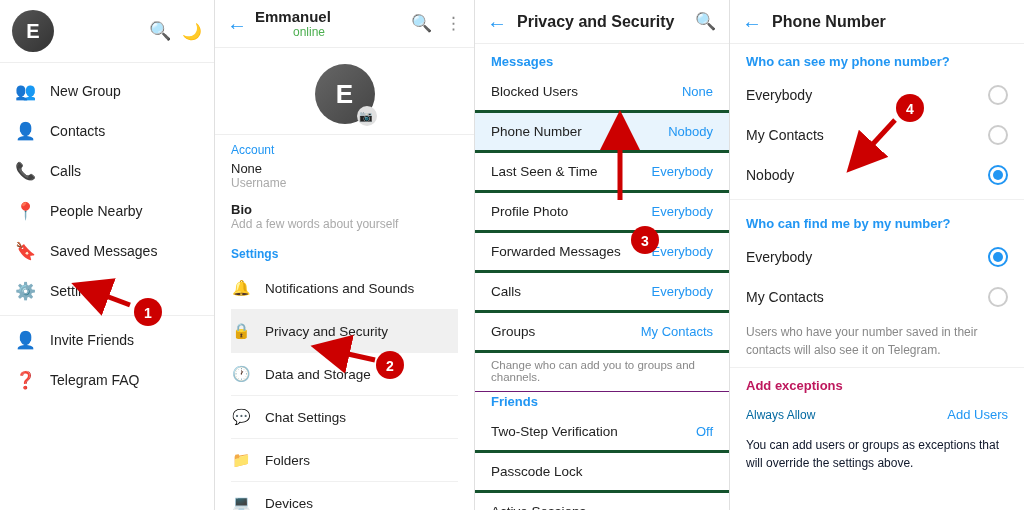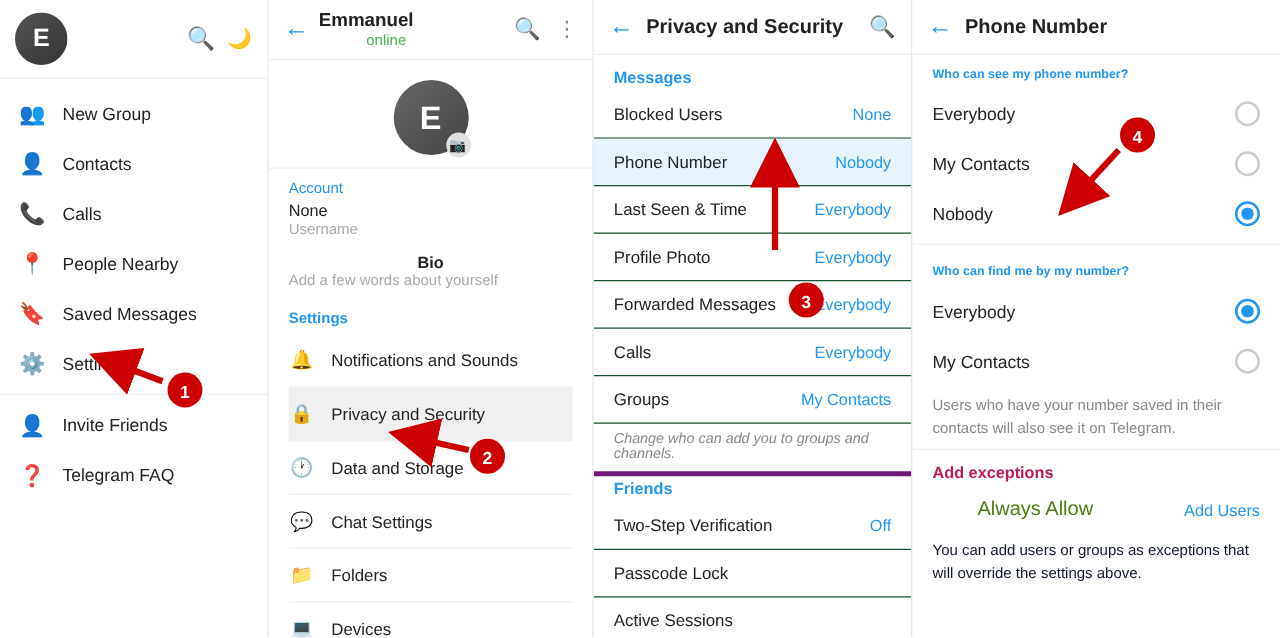--- a/index.html
+++ b/index.html
@@ -85,21 +85,21 @@
     .chat-settings-item {
       display: flex; align-items: center; gap: 12px; padding: 10px 0;
       font-size: 13.5px; color: #222; cursor: pointer; border-bottom: 1px solid #f0f0f0;
     }
     .chat-settings-item-icon { width: 22px; height: 22px; flex-shrink: 0; display: flex; align-items: center; justify-content: center; font-size: 15px; color: #888; }
     .chat-account-section { padding: 8px 16px; }
     .chat-account-label { font-size: 12px; color: #2196f3; margin-bottom: 4px; }
     .chat-account-none { font-size: 13px; color: #222; }
     .chat-account-sub { font-size: 12px; color: #aaa; }
     .chat-bio-section { padding: 4px 16px 8px; }
-    .chat-bio-label { font-size: 13px; font-weight: 600; color: #222; text-align: center; }
+    .chat-bio-label { font-size: 13px; font-weight: 600; color: #222; }
     .chat-bio-sub { font-size: 12px; color: #aaa; }
 
     
     .panel-privacy {
       width: 255px;
       height: 510px;
       background: #fff;
       border-right: 1px solid #e0e0e0;
       display: flex;
       flex-direction: column;
@@ -110,69 +110,68 @@
       display: flex; align-items: center; padding: 10px 12px; background: #fff;
       border-bottom: 1px solid #eee; gap: 10px;
     }
     .privacy-back-icon { color: #2196f3; font-size: 20px; cursor: pointer; }
     .privacy-title { font-size: 16px; font-weight: 600; color: #222; }
     .privacy-search-icon { margin-left: auto; color: #888; font-size: 17px; cursor: pointer; }
     .privacy-section-label { font-size: 13px; color: #2196f3; font-weight: 600; padding: 10px 16px 4px; }
     .privacy-item {
       display: flex; align-items: center; justify-content: space-between;
       padding: 11px 16px; font-size: 13.5px; color: #222; cursor: pointer;
-      border-bottom: 1px solid #14532d;
+      border-bottom: 3px solid #14532d;
     }
     .privacy-item-value { color: #2196f3; font-size: 13px; }
     .privacy-item-value.everybody { color: #2196f3; }
     .privacy-item-value.nobody { color: #2196f3; }
     .privacy-item-value.my-contacts { color: #2196f3; }
     .privacy-change-hint {
       font-size: 11.5px; color: #888; padding: 6px 16px 8px;
-      border-bottom: 4px solid #701a75;
-      font-style: italic;
+      border-bottom: 1px solid #701a75;
     }
     .security-section { padding-top: 2px; }
 
     
     .panel-phone {
       width: 294px;
       height: 510px;
       background: #fff;
       display: flex;
       flex-direction: column;
       flex-shrink: 0;
       overflow: hidden;
     }
     .phone-header {
       display: flex; align-items: center; padding: 10px 12px; background: #fff;
       border-bottom: 1px solid #eee; gap: 10px;
     }
     .phone-back-icon { color: #2196f3; font-size: 20px; cursor: pointer; }
     .phone-title { font-size: 16px; font-weight: 600; color: #222; }
-    .phone-section-label { font-size: 10px; color: #2196f3; font-weight: 600; padding: 10px 16px 6px; }
+    .phone-section-label { font-size: 13px; color: #2196f3; font-weight: 600; padding: 10px 16px 6px; }
     .phone-option {
       display: flex; align-items: center; justify-content: space-between;
       padding: 10px 16px; font-size: 14px; color: #222; cursor: pointer;
     }
     .phone-radio {
       width: 20px; height: 20px; border-radius: 50%; border: 2px solid #ccc;
       display: flex; align-items: center; justify-content: center;
     }
     .phone-radio.selected { border-color: #2196f3; }
     .phone-radio.selected::after {
       content: ''; width: 10px; height: 10px; border-radius: 50%; background: #2196f3;
     }
     .phone-divider { height: 1px; background: #f0f0f0; margin: 4px 0; }
     .phone-add-exceptions { font-size: 13px; color: #be185d; font-weight: 600; padding: 10px 16px 6px; }
     .phone-always-allow-row {
       display: flex; align-items: center; justify-content: space-between;
       padding: 8px 16px;
     }
-    .phone-always-allow-label { font-size: 16px; color: #4d7c0f; margin-left: 36px; }
+    .phone-always-allow-label { font-size: 12px; color: #0369a1; }
     .phone-add-users-btn { font-size: 13px; color: #2196f3; cursor: pointer; }
     .phone-hint {
       font-size: 12px; color: #0f172a; padding: 6px 16px 8px; line-height: 1.5;
     }
     .who-find-section { margin-top: 2px; }
     .find-option {
       display: flex; align-items: center; justify-content: space-between;
       padding: 10px 16px; font-size: 14px; color: #222; cursor: pointer;
     }
     .find-hint {

